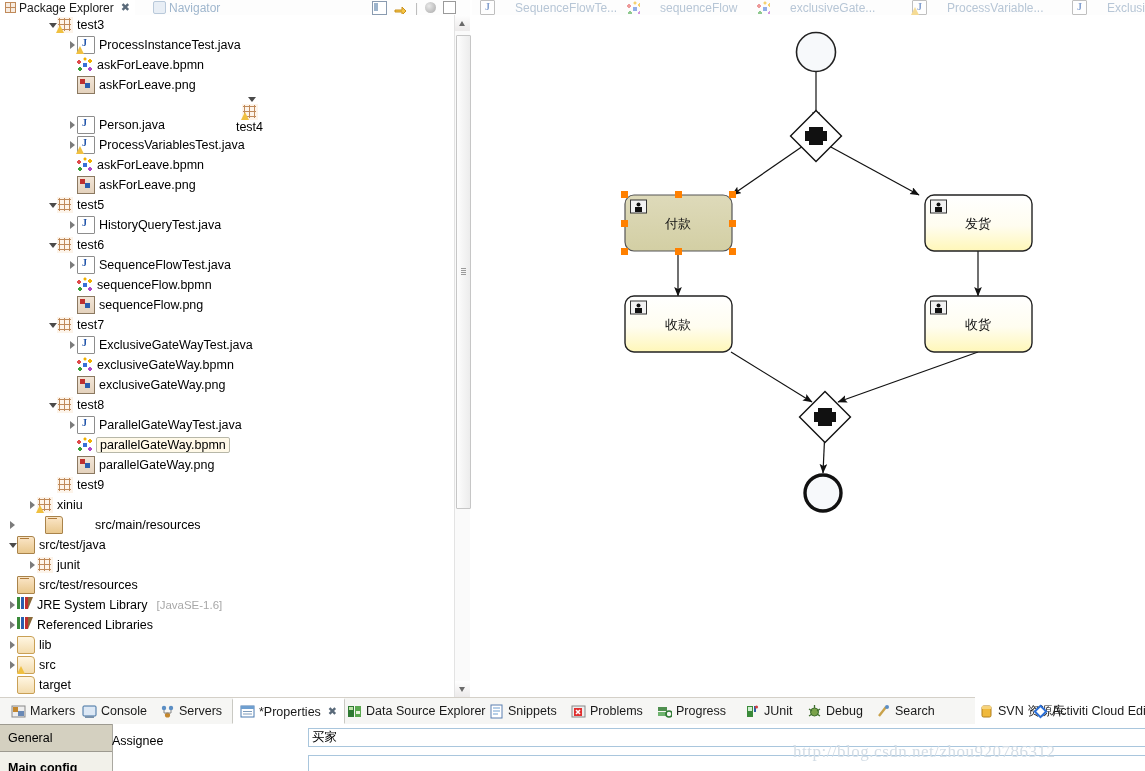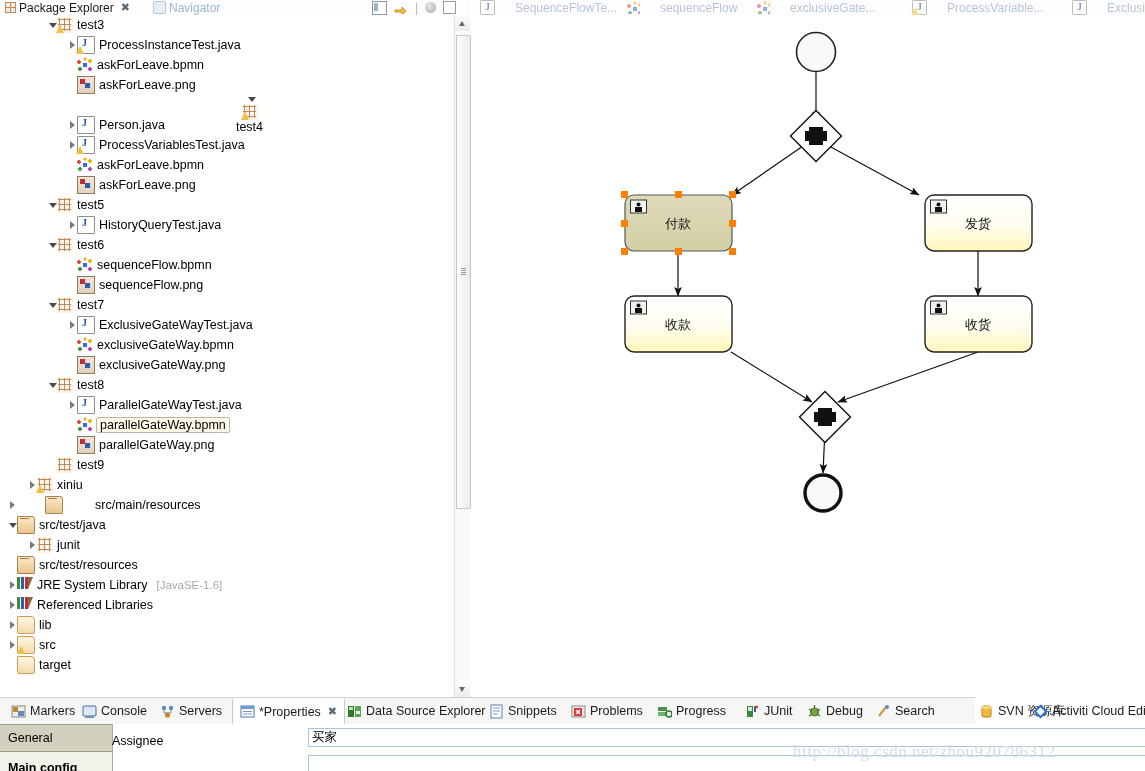--- a/index.html
+++ b/index.html
@@ -231,20 +231,25 @@
           <span class="arrow closed"></span>
           <span class="ico ic-java"></span>
           <span class="lbl">HistoryQueryTest.java</span>
         </div>
         <div class="row" style="padding-left: 48px;">
           <span class="arrow open"></span>
           <span class="ico ic-pkg"></span>
           <span class="lbl">test6</span>
         </div>
         <div class="row" style="padding-left: 68px;">
+          <span class="arrow closed"></span>
+          <span class="ico ic-java"></span>
+          <span class="lbl">SequenceFlowTest.java</span>
+        </div>
+        <div class="row" style="padding-left: 68px;">
           <span class="arrow "></span>
           <span class="ico ic-bpmn"></span>
           <span class="lbl">sequenceFlow.bpmn</span>
         </div>
         <div class="row" style="padding-left: 68px;">
           <span class="arrow "></span>
           <span class="ico ic-png"></span>
           <span class="lbl">sequenceFlow.png</span>
         </div>
         <div class="row" style="padding-left: 48px;">

